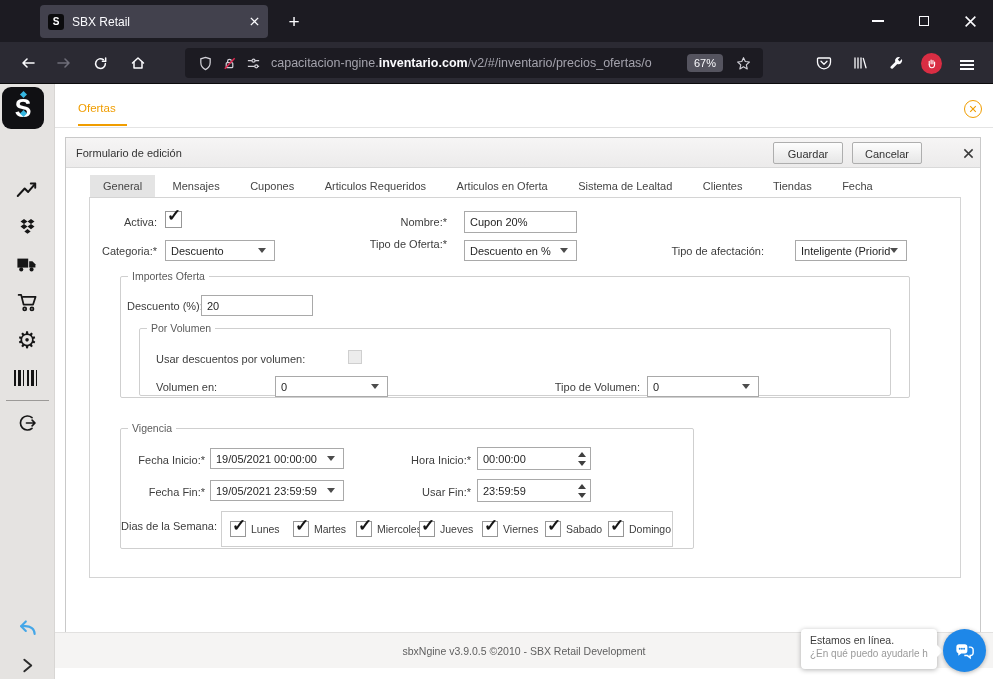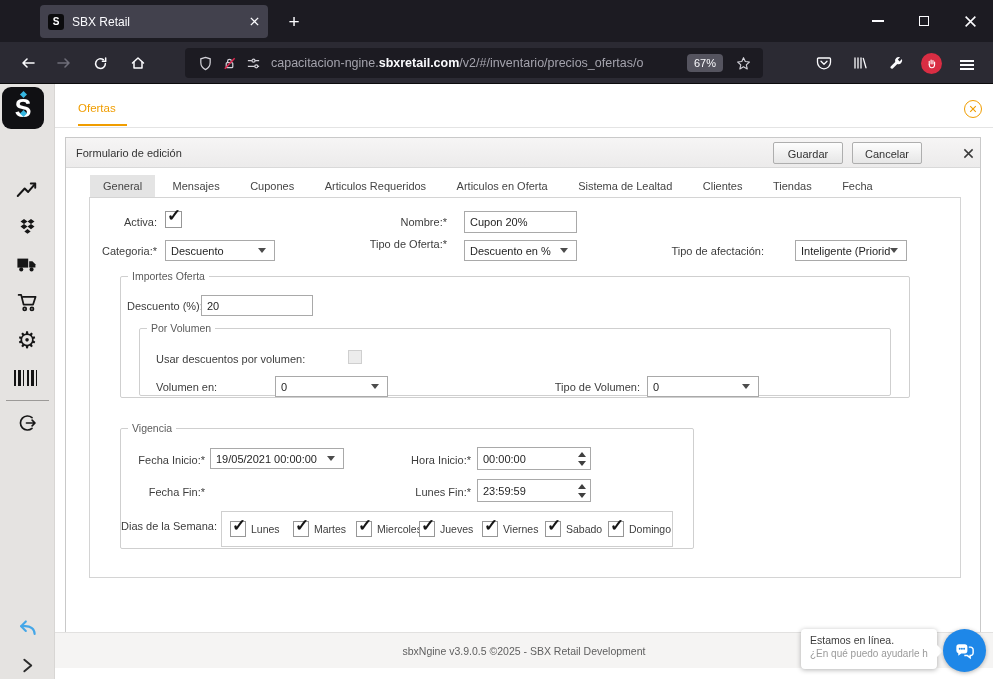--- a/index.html
+++ b/index.html
@@ -169,21 +169,21 @@
             <path d="M3 13.5 13.5 2.5" stroke="#e22850" stroke-width="1.6"></path>
           </svg>
       </span>
       <span class="uicon">
         <svg width="15" height="15" viewBox="0 0 16 16" fill="none" stroke="currentColor" stroke-width="1.3">
             <path d="M2 5h4.3M9.7 5H14M2 11h7.3M12.7 11H14"></path>
             <circle cx="8" cy="5" r="1.6"></circle>
             <circle cx="11" cy="11" r="1.6"></circle>
           </svg>
       </span>
-      <span class="url-text"><span>capacitacion-ngine.</span><span class="url-domain">sbxretail.com</span><span>/v2/#/inventario/precios_ofertas/o</span></span>
+      <span class="url-text"><span>capacitacion-ngine.</span><span class="url-domain">inventario.com</span><span>/v2/#/inventario/precios_ofertas/o</span></span>
       <span class="zoom-badge">67%</span>
       <span class="uicon">
         <svg width="15" height="15" viewBox="0 0 16 16" fill="none" stroke="currentColor" stroke-width="1.2" stroke-linejoin="round">
             <path d="M8 1.8 9.9 5.9l4.4.5-3.3 3 1 4.4L8 11.5l-3.9 2.3 1-4.4-3.3-3 4.4-.5z"></path>
           </svg>
       </span>
     </div>
 
     <div class="tbtn" style="left:808px;">
       <svg width="16" height="16" viewBox="0 0 16 16" fill="none" stroke="currentColor" stroke-width="1.3" stroke-linecap="round" stroke-linejoin="round">
@@ -372,21 +372,25 @@
           <span class="lbl" style="left:270px;top:20px;width:80px;">Hora Inicio:*</span>
           <span class="spinner" style="left:356px;top:13px;width:114px;height:23px;">
             <span class="val">00:00:00</span>
             <span class="spin-btns">
                 <span class="tri-up"></span>
                 <span class="tri-dn"></span>
               </span>
           </span>
 
           <span class="lbl" style="left:8px;top:52px;width:76px;">Fecha Fin:*</span>
-          <span class="lbl" style="left:270px;top:52px;width:80px;">Lunes Fin:*</span>
+          <span class="dropdown" style="left:89px;top:46px;width:134px;height:21px;">
+            <span class="val">19/05/2021 23:59:59</span>
+              <span class="caret"></span>
+          </span>
+          <span class="lbl" style="left:270px;top:52px;width:80px;">Usar Fin:*</span>
           <span class="spinner" style="left:356px;top:45px;width:114px;height:23px;">
             <span class="val">23:59:59</span>
             <span class="spin-btns">
                 <span class="tri-up"></span>
                 <span class="tri-dn"></span>
               </span>
           </span>
 
           <span class="lbl" style="left:0px;top:86px;width:96px;">Dias de la Semana:</span>
           <span class="days-box" style="left:100px;top:77px;width:452px;height:36px;">
@@ -432,21 +436,21 @@
                 </span>
                 <span class="day-lbl">Domingo</span>
               </span>
           </span>
         </fieldset>
 
       </div>
     </div>
 
     <div class="footer">
-      <span>sbxNgine v3.9.0.5 ©2025 - SBX Retail Development</span>
+      <span>sbxNgine v3.9.0.5 ©2010 - SBX Retail Development</span>
     </div>
 
     <div class="chat-tip">
       <div class="chat-l1">Estamos en línea.</div>
       <div class="chat-l2">¿En qué puedo ayudarle ho...</div>
     </div>
     <div class="chat-fab">
       <svg width="23" height="23" viewBox="0 0 24 24">
         <path d="M3.5 8.2A2.7 2.7 0 0 1 6.2 5.5h6.1A2.7 2.7 0 0 1 15 8.2v4.1a2.7 2.7 0 0 1-2.7 2.7H8.6L5.5 17.6v-2.7a2.7 2.7 0 0 1-2-2.6z" fill="#fff"></path>
         <path d="M16.5 8.5h1.8a2.7 2.7 0 0 1 2.7 2.7v3.4a2.7 2.7 0 0 1-2.7 2.7h-.4v2.3l-2.9-2.3h-3.2" fill="none" stroke="#fff" stroke-width="1.5"></path>

